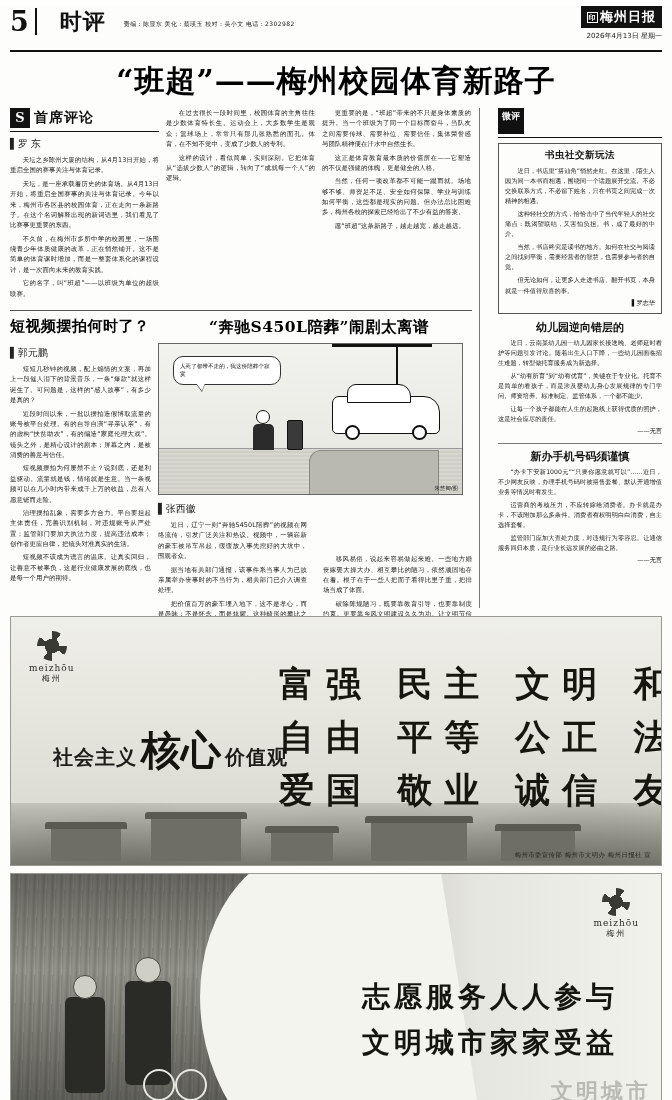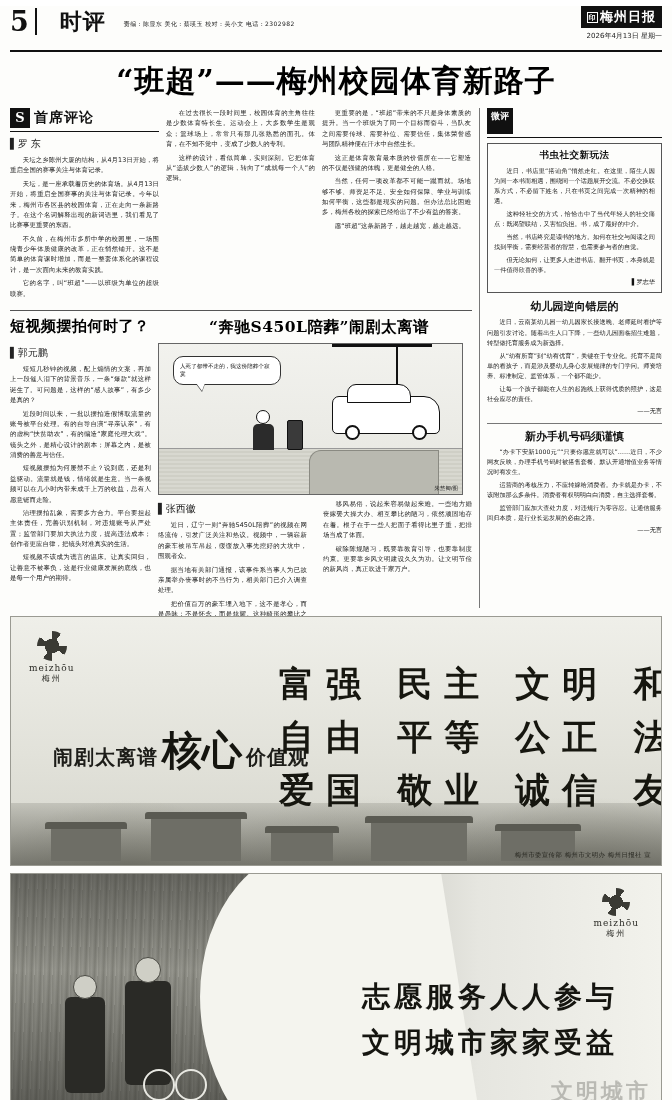--- a/index.html
+++ b/index.html
@@ -110,21 +110,21 @@
   .top-region {
     display: flex;
     margin: 0 10px;
     gap: 7px;
     height: 500px;
   }
   .left-zone { width: 462px; position: relative; }
   .right-zone {
     width: 186px;
     border-left: 1px solid #777;
-    padding-left: 7px;
+    padding-left: 18px;
     position: relative;
   }
 
   
   .art1 {
     display: flex;
     gap: 7px;
     height: 196px;
   }
   .art1 .col { width: 149px; }
@@ -294,21 +294,21 @@
     border: 1px solid #111;
     border-radius: 2px;
   }
   .cartoon .credit {
     position: absolute;
     right: 4px; bottom: 2px;
     font-size: 5.4px;
     color: #222;
   }
 
-  .cartoon-cols { display: flex; gap: 16px; }
+  .cartoon-cols { display: flex; gap: 16px; align-items: flex-end; }
   .cartoon-cols .col { width: 149px; }
 
   
   .rail-head {
     display: flex;
     align-items: center;
     gap: 4px;
     border-bottom: 1.5px solid #111;
     padding-bottom: 3px;
     margin-bottom: 5px;
@@ -662,21 +662,21 @@
       <div class="bld" style="left:490px;width:74px;height:32px;"></div>
     </div>
 
     <div class="logo-mz">
       <div class="mark"></div>
       <div class="en">meizhōu</div>
       <div class="cn">梅州</div>
     </div>
 
     <div class="core-left">
-      <span class="t1">闹剧太离谱</span>
+      <span class="t1">社会主义</span>
       <span class="big">核心</span>
       <span class="t1">价值观</span>
     </div>
 
     <div class="core-right">
       <div class="line">富强 民主 文明 和谐</div>
       <div class="line">自由 平等 公正 法治</div>
       <div class="line">爱国 敬业 诚信 友善</div>
     </div>
 

